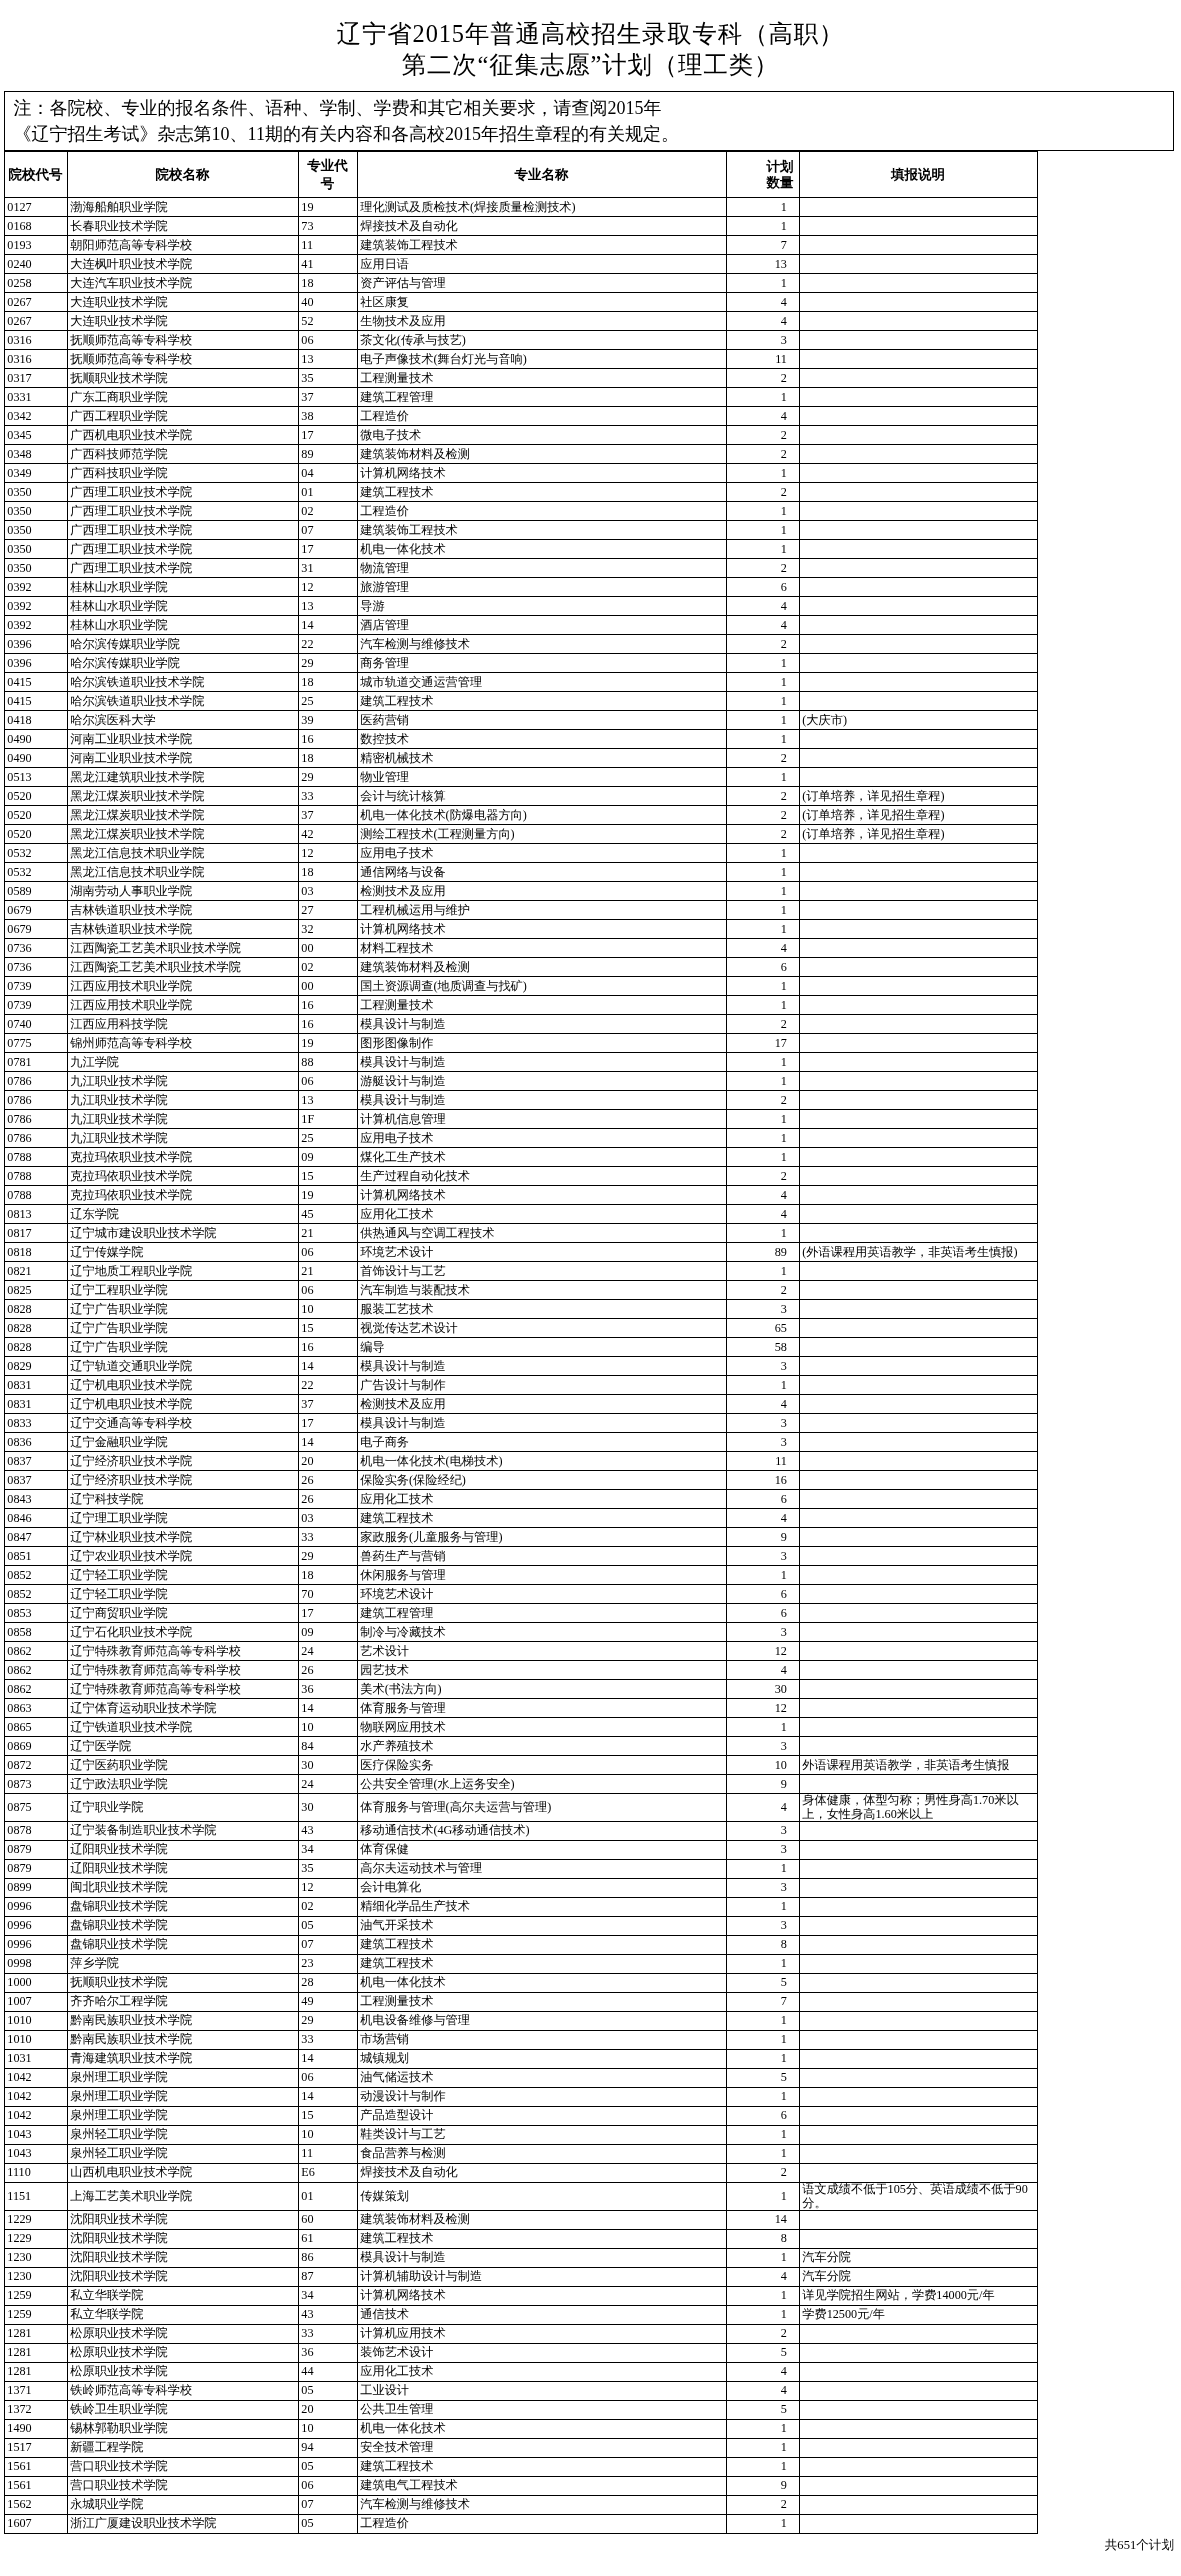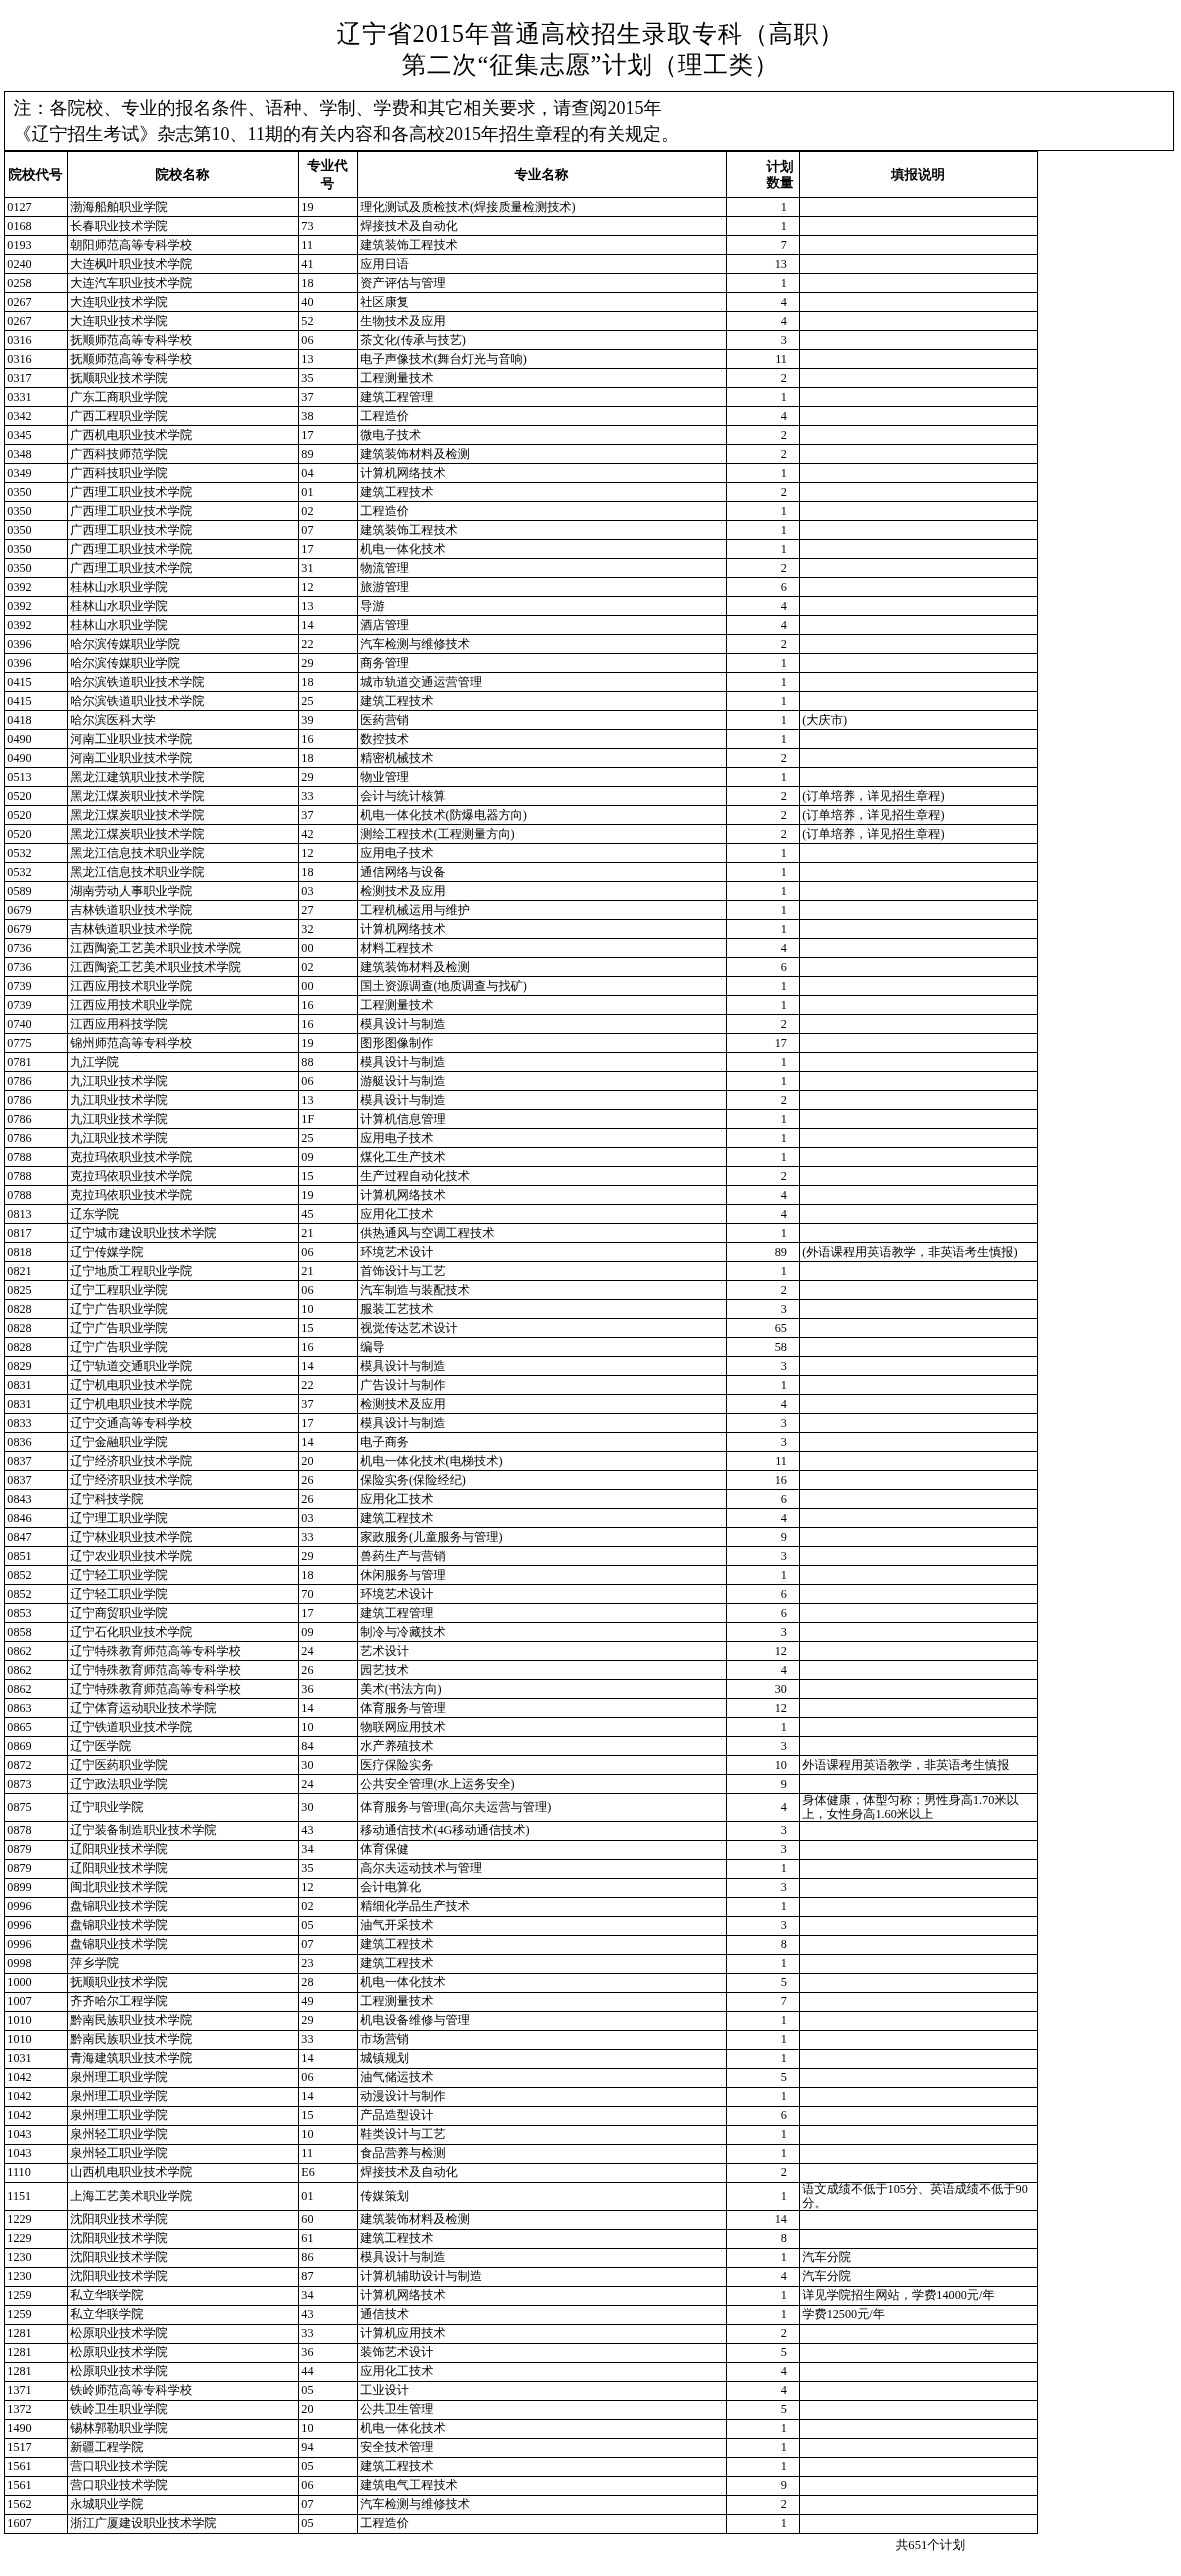--- a/index.html
+++ b/index.html
@@ -50,21 +50,21 @@
   .plan-table tbody td{
     height:18px;
     font-size:12.2px;
     line-height:1.1;
     white-space:nowrap;
     text-align:left;
   }
   .plan-table td.c5{text-align:right;padding-right:11.7px;}
   .plan-table td.c6{white-space:normal;}
   .total-line{
-    width:965px;
+    width:1174px;
     text-align:right;
     font-size:12.6px;
     margin-top:2.7px;
   }
 </style>
 </head>
 <body>
 
 <div class="page">
 

